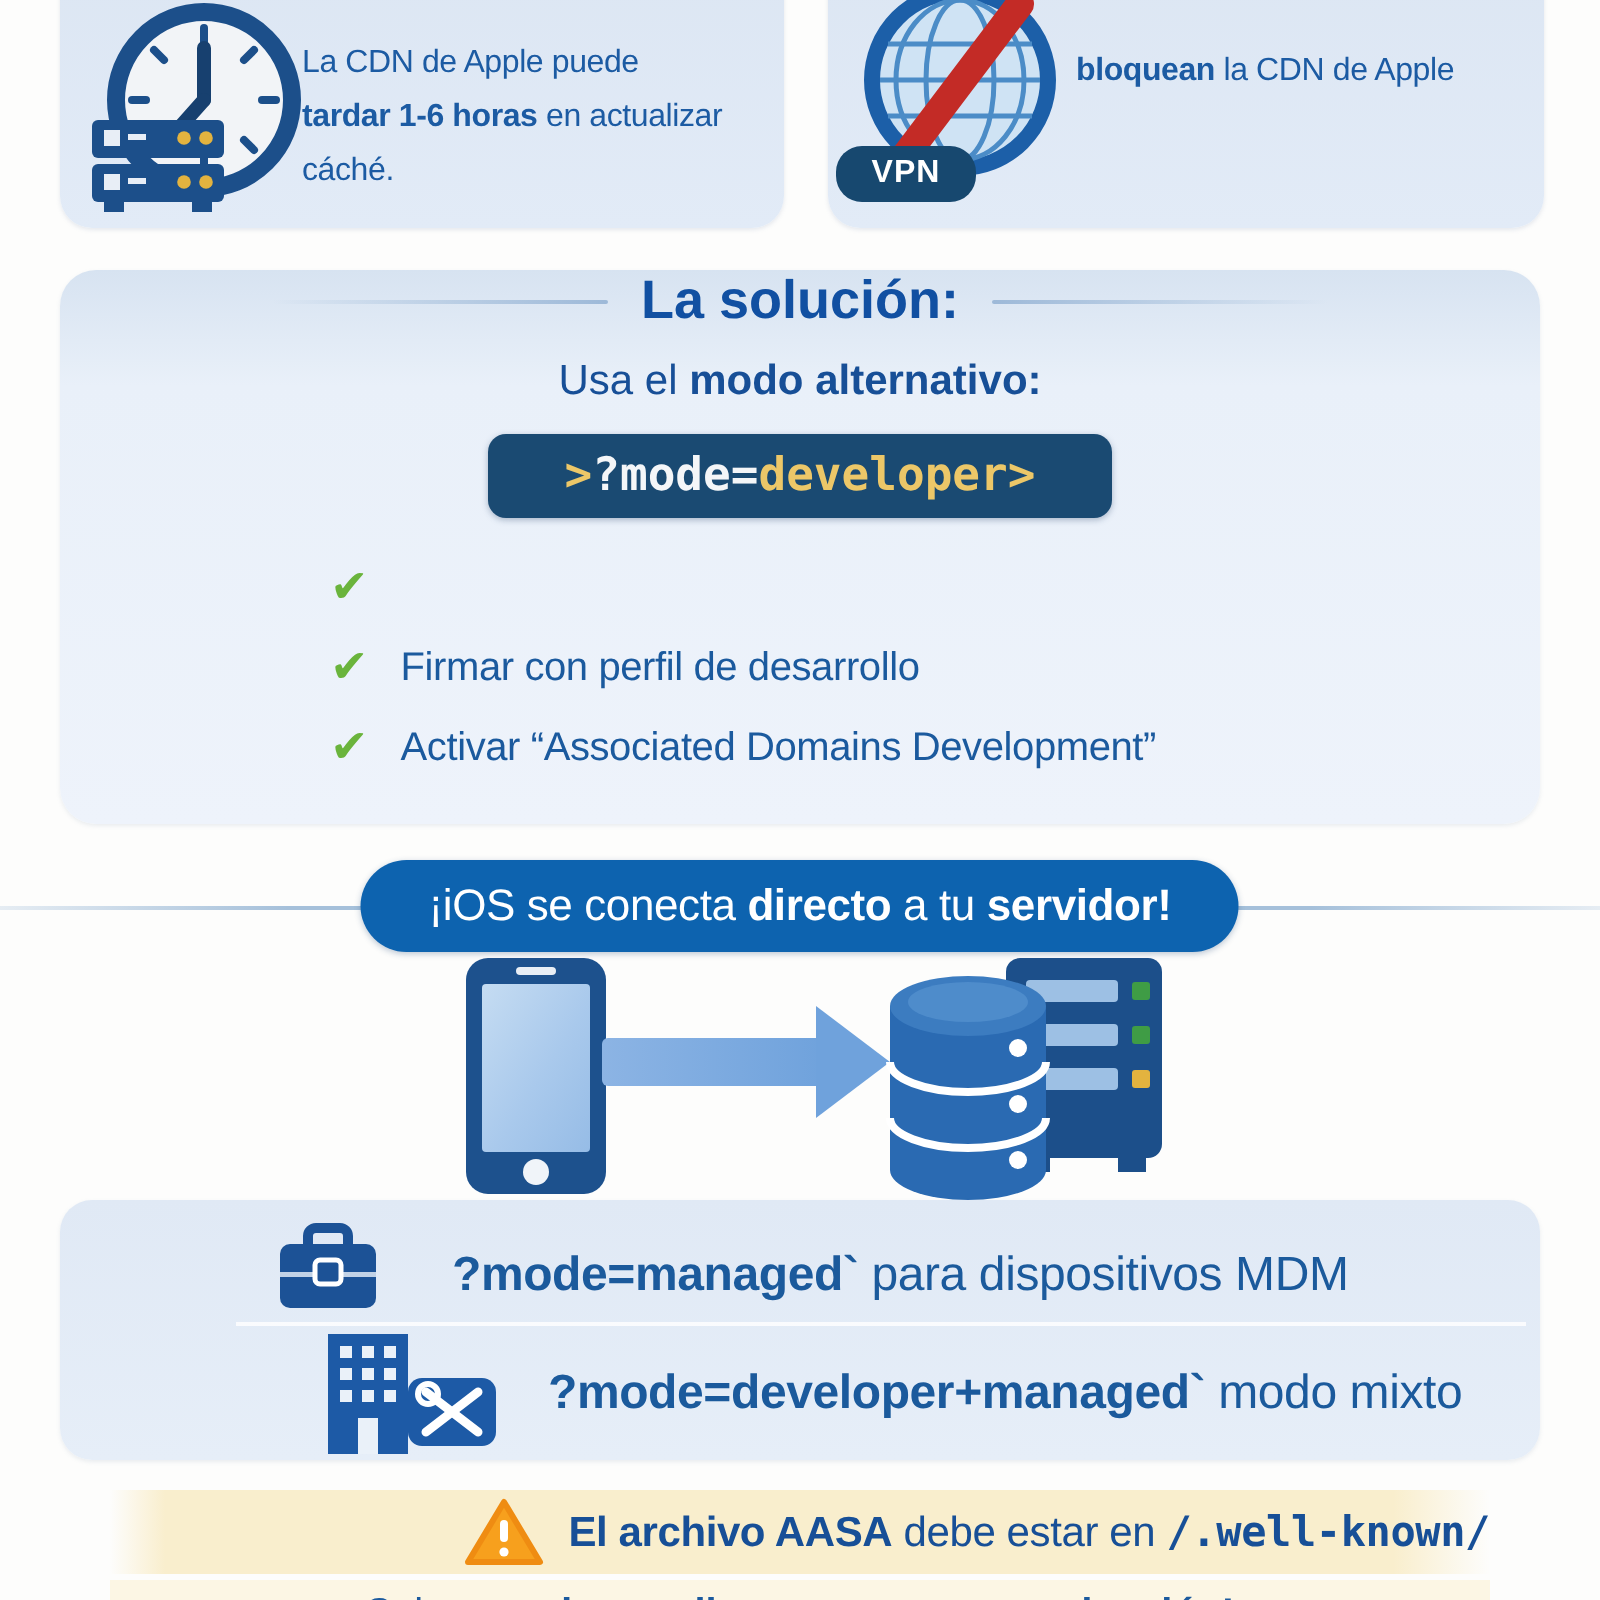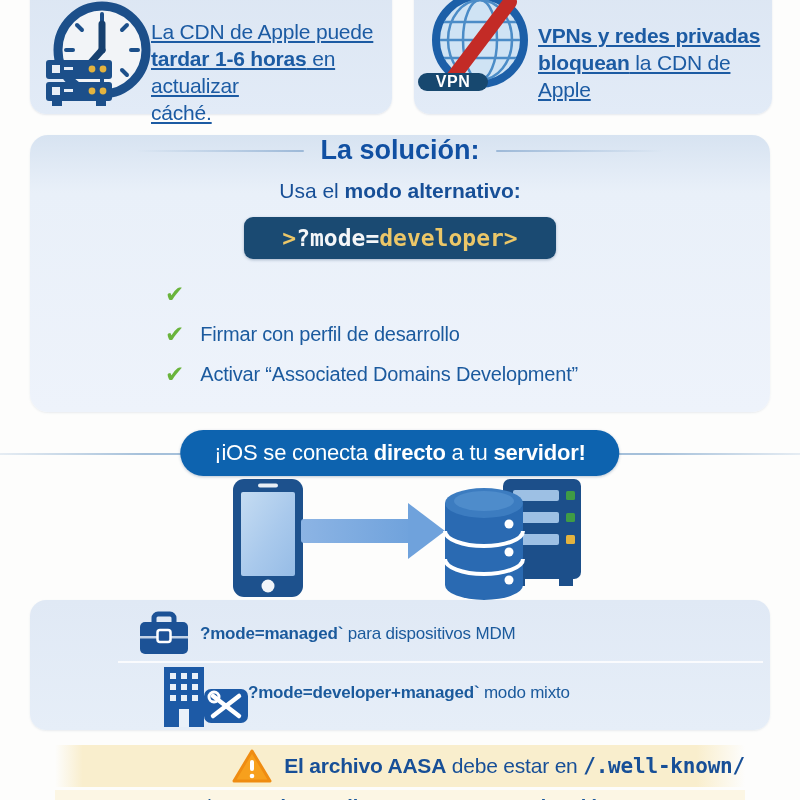--- a/index.html
+++ b/index.html
@@ -17,27 +17,27 @@
   .prob-card{
     position:absolute;top:-20px;height:134px;
     background:linear-gradient(180deg,#dce6f3 0%,#e2ebf7 100%);
     border-radius:16px;
     box-shadow:0 1px 2px rgba(120,140,170,.18);
   }
   #card-cdn{left:30px;width:362px;}
   #card-vpn{left:414px;width:358px;}
   .prob-text{
     position:absolute;
-    font-size:21px;line-height:27px;color:#1c5ba3;letter-spacing:-.2px;text-decoration:underline;
+    font-size:16px;line-height:27px;color:#1c5ba3;letter-spacing:-.2px;
   }
   #card-cdn .prob-text{left:121px;top:38px;width:240px;}
   #card-vpn .prob-text{left:124px;top:42px;width:225px;}
   .b{font-weight:700;}
   .vpn-badge{
-    position:absolute;left:4px;top:93px;width:70px;height:18px;
+    position:absolute;left:4px;top:93px;width:70px;height:28px;
     background:#17486f;border-radius:13px;
     color:#fff;font-weight:700;font-size:16px;
     display:flex;align-items:center;justify-content:center;letter-spacing:.5px;
   }
 
   
   #solution-card{
     position:absolute;left:30px;top:135px;width:740px;height:277px;
     background:linear-gradient(180deg,#d7e3f1 0px,#e9f0f9 58px,#eef3fb 100%);
     border-radius:18px;
@@ -93,21 +93,21 @@
     border-left:37px solid #6fa2dc;
   }
 
   
   #modes-card{
     position:absolute;left:30px;top:600px;width:740px;height:130px;
     background:linear-gradient(180deg,#e0e9f5,#e6eef8);
     border-radius:16px;
     box-shadow:0 1px 2px rgba(120,140,170,.15);
   }
-  .mode-text{position:absolute;font-size:17px;color:#1b5a9c;letter-spacing:-.2px;white-space:nowrap;}
+  .mode-text{position:absolute;font-size:24px;color:#1b5a9c;letter-spacing:-.2px;white-space:nowrap;margin-left:26px;}
   #mode-row1-text{left:170px;top:24px;}
   #mode-row2-text{left:218px;top:83px;}
   .modes-divider{
     position:absolute;left:88px;top:61px;width:645px;height:2px;
     background:rgba(255,255,255,.8);
   }
 
   
   .warning-band{
     position:absolute;left:55px;top:745px;width:690px;height:42px;
@@ -177,21 +177,20 @@
       <line x1="18" y1="54" x2="98" y2="54"></line>
       <line x1="22" y1="36" x2="94" y2="36"></line>
       <line x1="22" y1="72" x2="94" y2="72"></line>
     </g>
     <line x1="88" y1="16" x2="26" y2="98" stroke="#c32b26" stroke-width="14" stroke-linecap="round"></line>
   </svg>
   <div class="vpn-badge">
     <span>VPN</span>
   </div>
   <div class="prob-text">
-    <div><span class="b">VPNs y redes privadas</span></div>
     <div><span class="b">bloquean</span><span> la CDN de Apple</span></div>
   </div>
 </div>
 
 <div id="solution-card">
   <div class="sol-title-row">
     <div class="rule rule-left"></div>
     <div class="sol-title">La solución:</div>
     <div class="rule rule-right"></div>
   </div>

